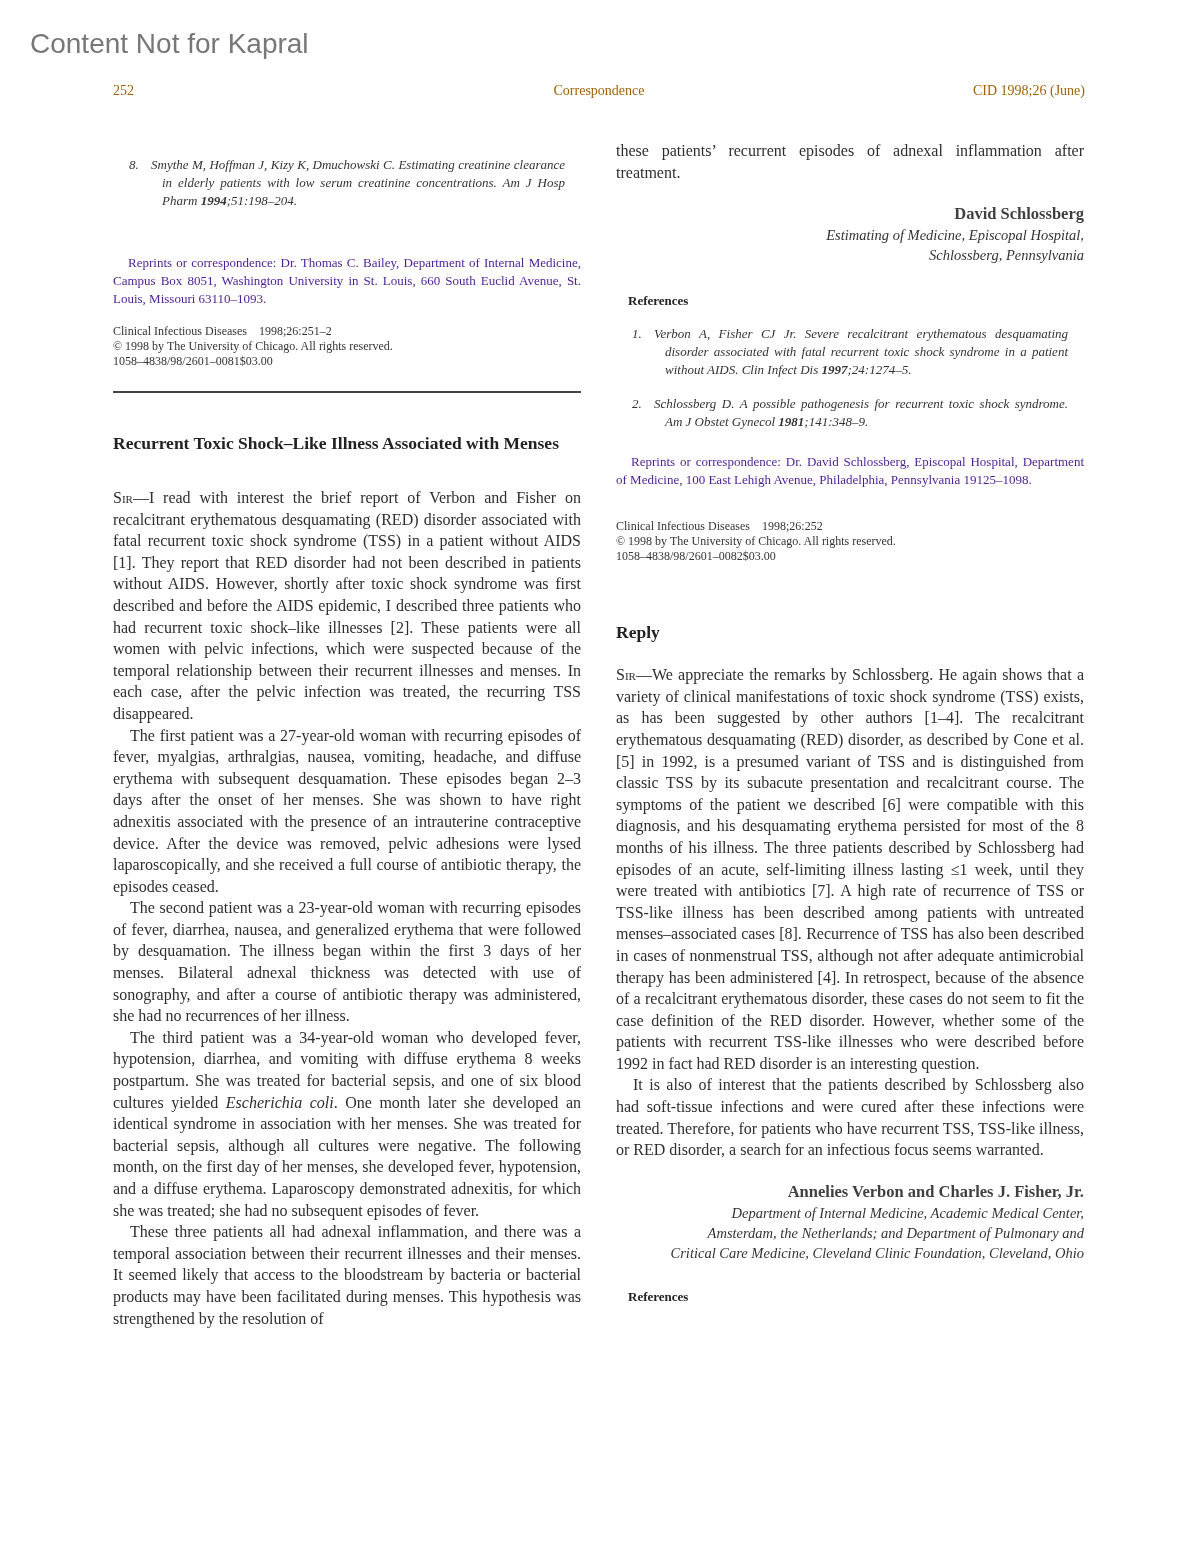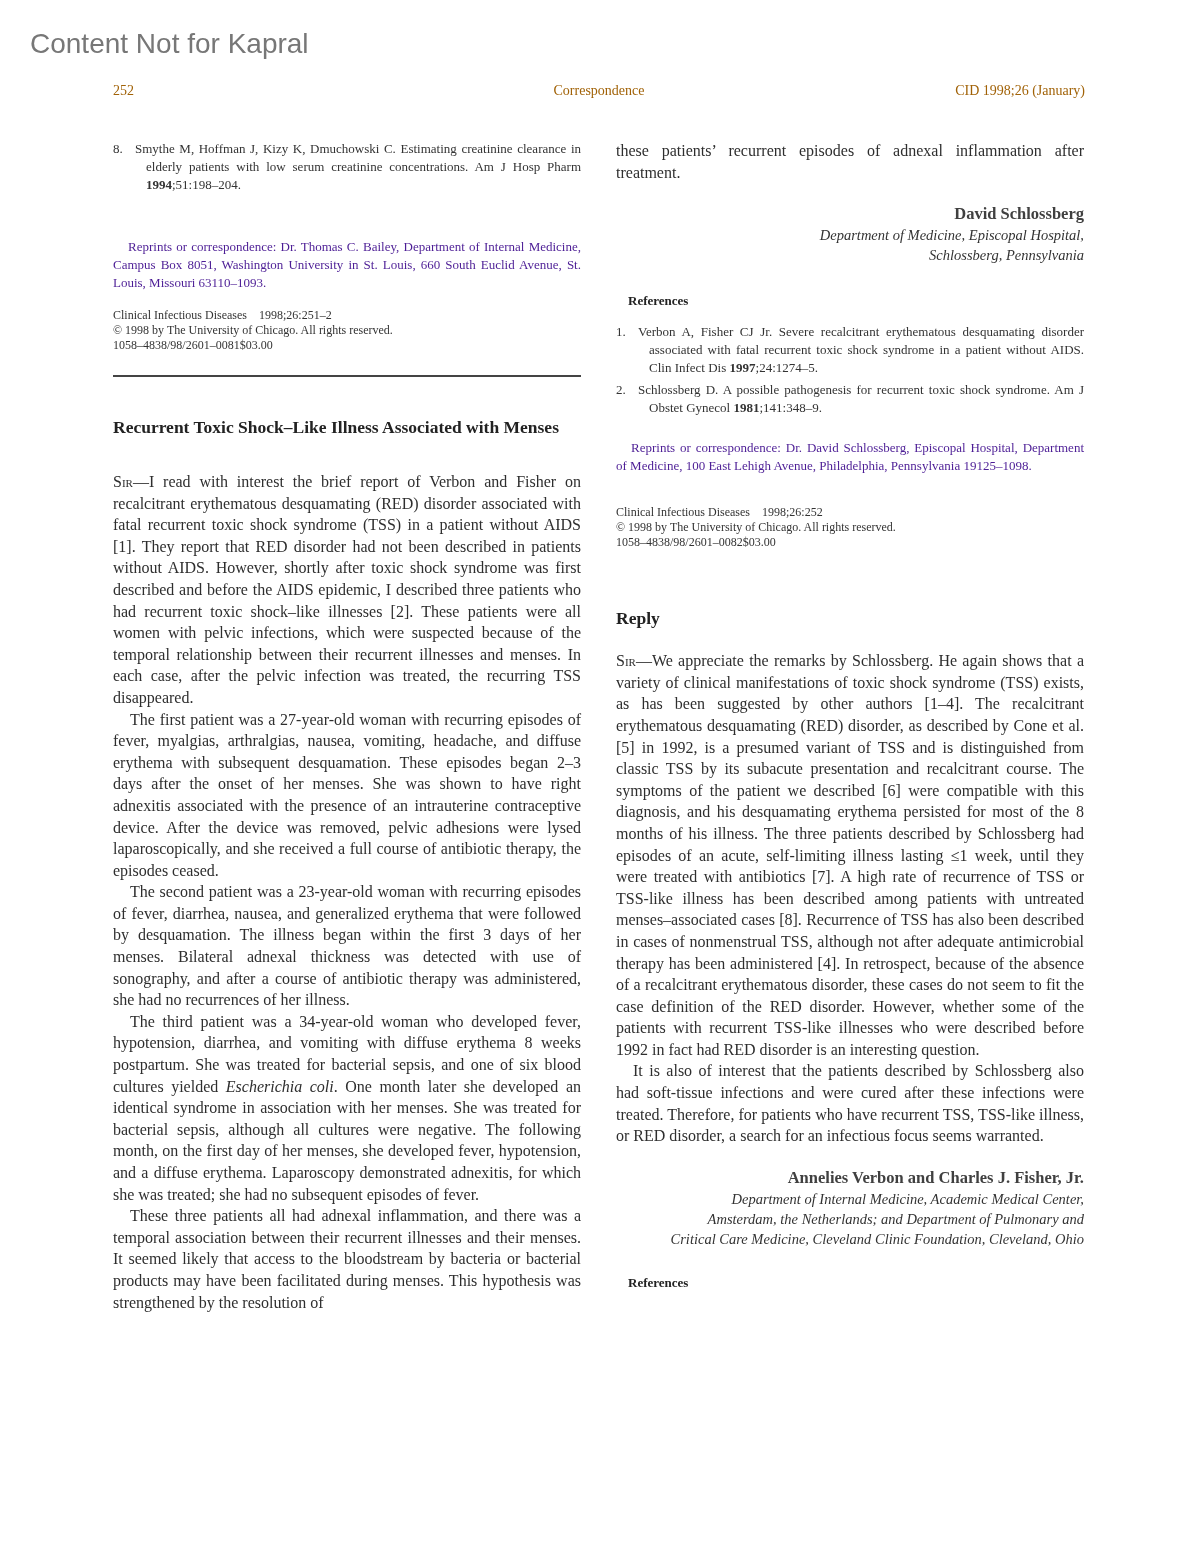--- a/index.html
+++ b/index.html
@@ -9,21 +9,21 @@
                font-size: 28px; color: #777777; letter-spacing: 0px; }
   .running-head { position: absolute; top: 83px; left: 113px; width: 972px; height: 20px; font-size: 14px; color: #a16207; }
   .running-head .pg { position: absolute; left: 0; top: 0; }
   .running-head .sec { position: absolute; left: 0; right: 0; top: 0; text-align: center; }
   .running-head .jr { position: absolute; right: 0; top: 0; }
 
   .col { position: absolute; top: 140px; width: 468px; }
   .col.left { left: 113px; }
   .col.right { left: 616px; }
 
-  .ref { font-size: 13px; line-height: 18px; padding-left: 33px; text-indent: -33px; text-align: justify; color: #333; margin: 0; }
+  .ref { font-size: 13px; line-height: 18px; padding-left: 33px; text-indent: -33px; text-align: justify; color: #333; margin: 16px; font-style: italic; }
   .ref .num { display: inline-block; width: 22px; text-indent: 0; }
   .ref b { font-weight: bold; }
   .ref-list { margin: 0; }
   .ref-list .ref + .ref { margin-top: 4px; }
 
   .reprints { font-size: 13px; line-height: 18px; text-indent: 15px; text-align: justify; margin: 0; color: #4c1d95; }
   .meta { font-size: 12px; line-height: 15px; margin: 0; color: #333; }
   .meta div { white-space: nowrap; }
 
   .rule { height: 0; border-top: 2px solid #444; }
@@ -39,21 +39,21 @@
   .refs-head { font-size: 13px; font-weight: bold; margin: 12px; color: #222; }
 </style>
 </head>
 <body>
 
 <div class="watermark">Content Not for Kapral</div>
 
 <div class="running-head">
   <span class="pg">252</span>
   <span class="sec">Correspondence</span>
-  <span class="jr">CID 1998;26 (January)</span>
+  <span class="jr">CID 1998;26 (June)</span>
 </div>
 
 <div class="col left">
   <p class="ref">
     <span class="num">8.</span><span>Smythe M, Hoffman J, Kizy K, Dmuchowski C. Estimating creatinine clearance in elderly patients with low serum creatinine concentrations. Am J Hosp Pharm </span><b>1994</b><span>;51:198–204.</span>
   </p>
 
   <p class="reprints" style="margin-top:44px;">Reprints or correspondence: Dr. Thomas C. Bailey, Department of Internal Medicine, Campus Box 8051, Washington University in St. Louis, 660 South Euclid Avenue, St. Louis, Missouri 63110–1093.</p>
 
   <div class="meta" style="margin-top:16px;">
@@ -75,21 +75,21 @@
   </div>
 </div>
 
 <div class="col right">
   <div class="body-text">
     <p class="first">these patients’ recurrent episodes of adnexal inflammation after treatment.</p>
   </div>
 
   <div style="margin-top:20px;">
     <p class="sig-name">David Schlossberg</p>
-    <p class="sig-aff">Department of Medicine, Episcopal Hospital,</p>
+    <p class="sig-aff">Estimating of Medicine, Episcopal Hospital,</p>
     <p class="sig-aff">Schlossberg, Pennsylvania</p>
   </div>
 
   <p class="refs-head" style="margin-top:28px;">References</p>
 
   <div class="ref-list" style="margin-top:14px;">
     <p class="ref"><span class="num">1.</span><span>Verbon A, Fisher CJ Jr. Severe recalcitrant erythematous desquamating disorder associated with fatal recurrent toxic shock syndrome in a patient without AIDS. Clin Infect Dis </span><b>1997</b><span>;24:1274–5.</span></p>
     <p class="ref"><span class="num">2.</span><span>Schlossberg D. A possible pathogenesis for recurrent toxic shock syndrome. Am J Obstet Gynecol </span><b>1981</b><span>;141:348–9.</span></p>
   </div>
 

